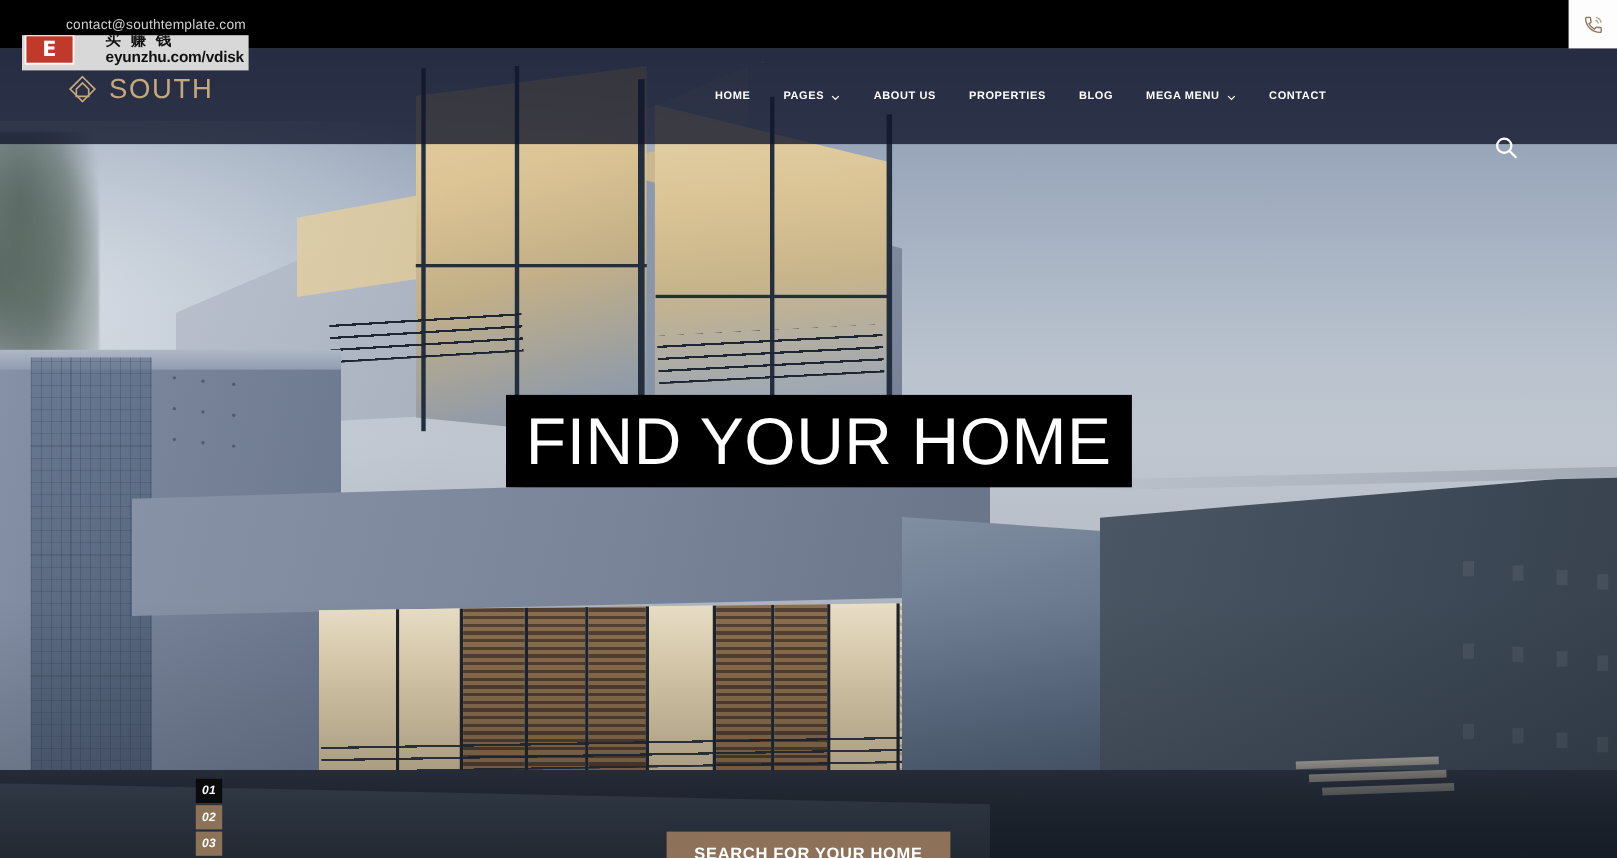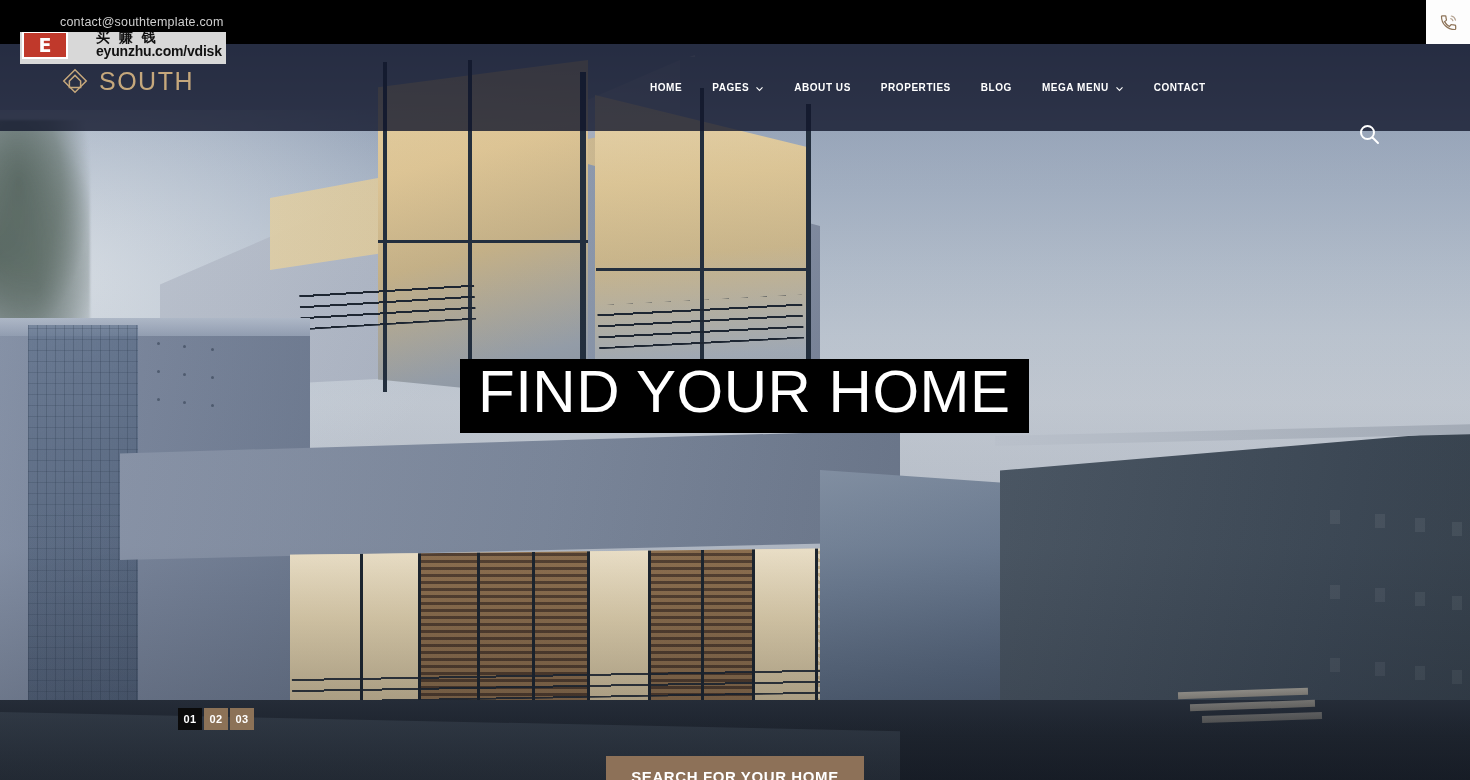--- a/index.html
+++ b/index.html
@@ -224,26 +224,26 @@
   .search-btn {
     position: absolute; right: 89px; top: 78px; width: 24px; height: 24px;
     cursor: pointer;
   }
 
   
   .hero-title {
     position: absolute; left: 460px; top: 359px; z-index: 20;
     background: #000; color: #fff;
     font-size: 60px; font-weight: normal; letter-spacing: .5px;
-    padding: 3px 18px 11px 18px; line-height: 1;
+    padding: 13px 18px 11px 18px; line-height: 1;
   }
 
   .slider-nav {
     position: absolute; left: 178px; top: 708px; z-index: 25;
-    display: flex; flex-direction: row; gap: 2px;
+    display: flex; flex-direction: column; gap: 2px; font-style: italic;
   }
   .slider-dot {
     width: 24px; height: 22px; display: flex; align-items: center; justify-content: center;
     font-size: 11px; font-weight: bold; color: #fff; cursor: pointer;
     background: #8c7257; letter-spacing: .3px;
   }
   .slider-dot.active { background: #0b0b0b; }
 
   .search-cta {
     position: absolute; left: 606px; top: 756px; width: 258px; height: 40px;

